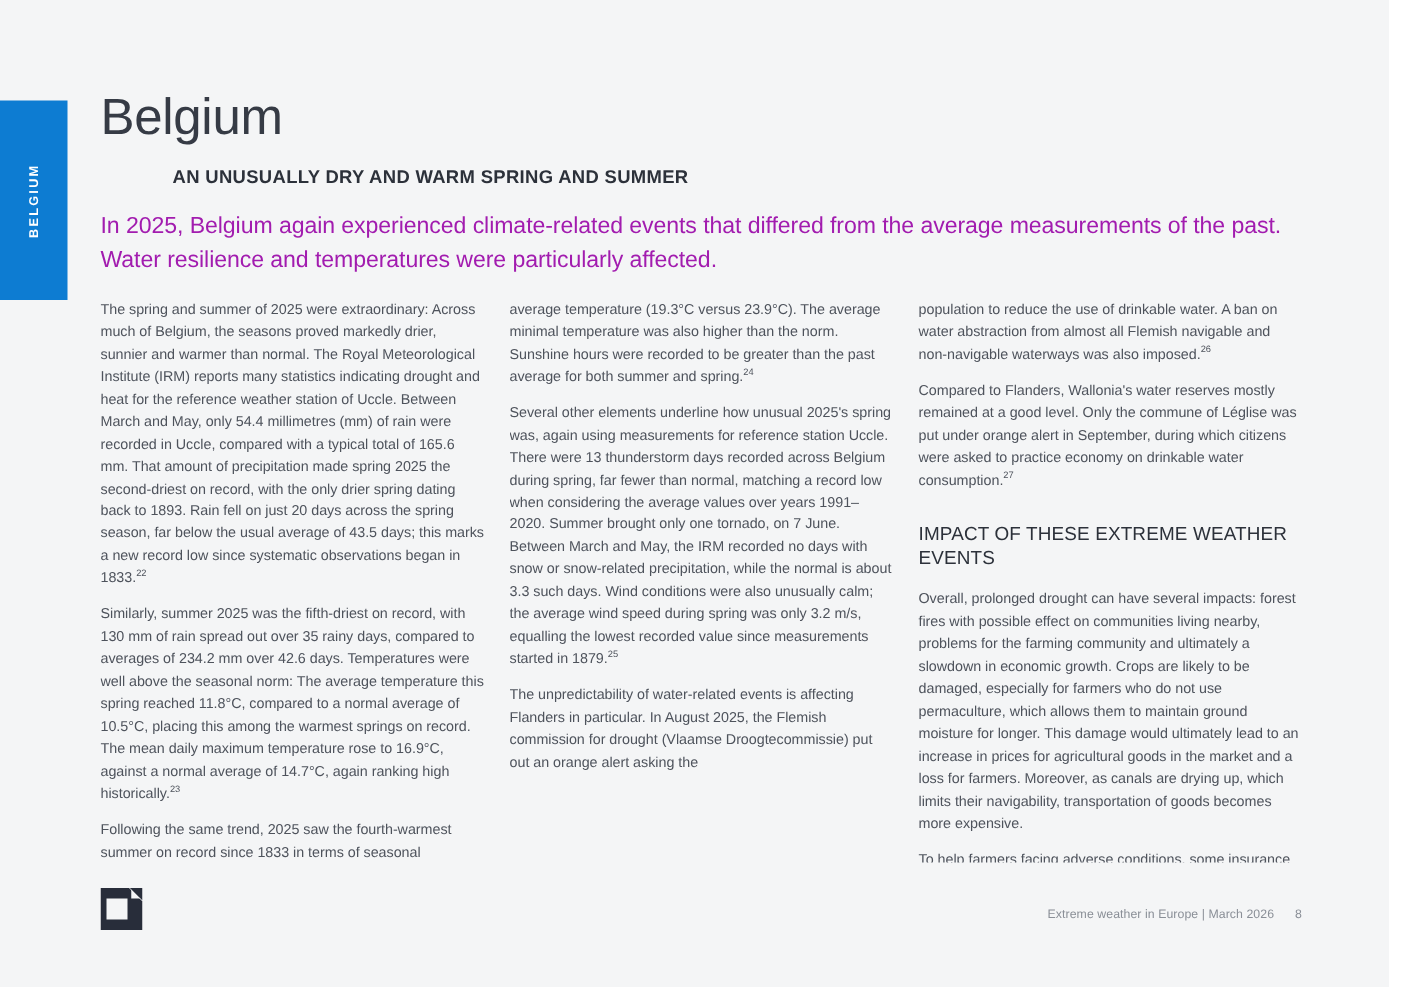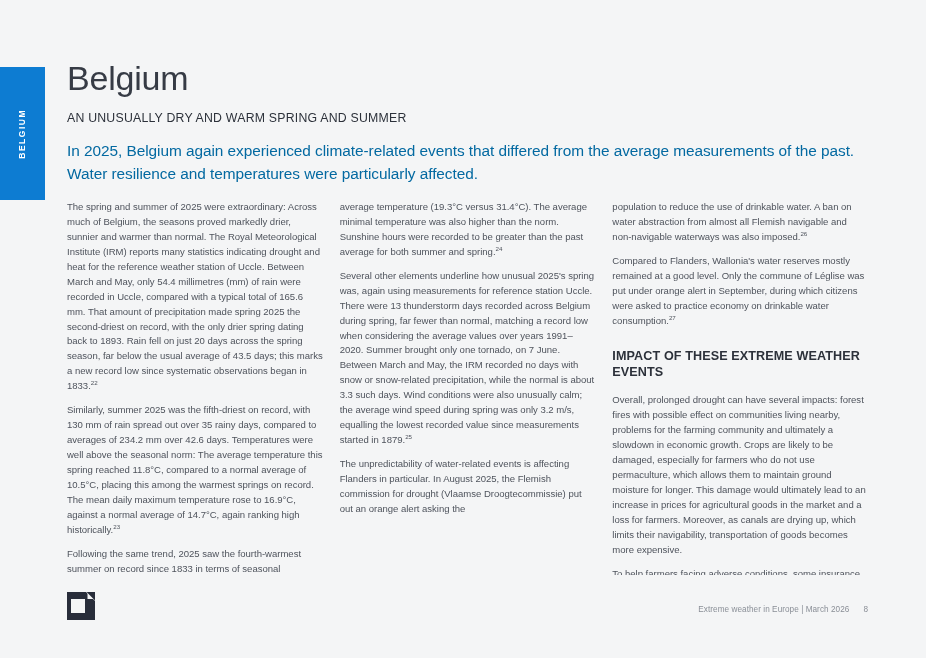--- a/index.html
+++ b/index.html
@@ -75,31 +75,32 @@
   .page-title {
     font-size: 34px;
     font-weight: 400;
     color: #363b45;
     line-height: 1.18;
     letter-spacing: -0.2px;
   }
   .section-kicker {
     margin-top: 13px;
     font-size: 12.3px;
-    font-weight: normal;
+    font-weight: bold;
     color: #2c313a;
     letter-spacing: 0.22px;
     line-height: 1.2;
+    margin-left: 48px;
   }
   .lead {
     margin-top: 14px;
     width: 790px;
     font-size: 15.4px;
     font-weight: 400;
-    color: #0369a1;
+    color: #a21caf;
     line-height: 1.47;
     letter-spacing: -0.05px;
   }
 
   
   .columns {
     position: absolute;
     left: 67px;
     top: 200px;
     width: 801px;
@@ -125,21 +126,21 @@
   .col p:last-child { margin-bottom: 0; }
 
   .col sup {
     font-size: 6.2px;
     vertical-align: super;
     line-height: 0;
   }
 
   .subhead {
     font-size: 12.6px;
-    font-weight: bold;
+    font-weight: normal;
     color: #2c313a;
     line-height: 1.3;
     letter-spacing: 0.1px;
     margin-top: 19px;
     margin-bottom: 13px;
   }
 
   
   .footer {
     position: absolute;
@@ -193,21 +194,21 @@
     <div class="lead">In 2025, Belgium again experienced climate-related events that differed from the average measurements of the past. Water resilience and temperatures were particularly affected.</div>
   </div>
 
   <div class="columns" id="columns-root">
       <div class="col">
         <p><span>The spring and summer of 2025 were extraordinary: Across much of Belgium, the seasons proved markedly drier, sunnier and warmer than normal. The Royal Meteorological Institute (IRM) reports many statistics indicating drought and heat for the reference weather station of Uccle. Between March and May, only 54.4 millimetres (mm) of rain were recorded in Uccle, compared with a typical total of 165.6 mm. That amount of precipitation made spring 2025 the second-driest on record, with the only drier spring dating back to 1893. Rain fell on just 20 days across the spring season, far below the usual average of 43.5 days; this marks a new record low since systematic observations began in 1833.</span><sup>22</sup></p>
         <p><span>Similarly, summer 2025 was the fifth-driest on record, with 130 mm of rain spread out over 35 rainy days, compared to averages of 234.2 mm over 42.6 days. Temperatures were well above the seasonal norm: The average temperature this spring reached 11.8°C, compared to a normal average of 10.5°C, placing this among the warmest springs on record. The mean daily maximum temperature rose to 16.9°C, against a normal average of 14.7°C, again ranking high historically.</span><sup>23</sup></p>
         <p><span>Following the same trend, 2025 saw the fourth-warmest summer on record since 1833 in terms of seasonal</span></p>
       </div>
       <div class="col">
-        <p><span>average temperature (19.3°C versus 31.4°C). The average minimal temperature was also higher than the norm. Sunshine hours were recorded to be greater than the past average for both summer and spring.</span><sup>24</sup></p>
+        <p><span>average temperature (19.3°C versus 23.9°C). The average minimal temperature was also higher than the norm. Sunshine hours were recorded to be greater than the past average for both summer and spring.</span><sup>24</sup></p>
         <p><span>Several other elements underline how unusual 2025's spring was, again using measurements for reference station Uccle. There were 13 thunderstorm days recorded across Belgium during spring, far fewer than normal, matching a record low when considering the average values over years 1991–2020. Summer brought only one tornado, on 7 June. Between March and May, the IRM recorded no days with snow or snow-related precipitation, while the normal is about 3.3 such days. Wind conditions were also unusually calm; the average wind speed during spring was only 3.2 m/s, equalling the lowest recorded value since measurements started in 1879.</span><sup>25</sup></p>
         <p><span>The unpredictability of water-related events is affecting Flanders in particular. In August 2025, the Flemish commission for drought (Vlaamse Droogtecommissie) put out an orange alert asking the</span></p>
       </div>
       <div class="col">
         <p><span>population to reduce the use of drinkable water. A ban on water abstraction from almost all Flemish navigable and non-navigable waterways was also imposed.</span><sup>26</sup></p>
         <p><span>Compared to Flanders, Wallonia's water reserves mostly remained at a good level. Only the commune of Léglise was put under orange alert in September, during which citizens were asked to practice economy on drinkable water consumption.</span><sup>27</sup></p>
         <div class="subhead">IMPACT OF THESE EXTREME WEATHER EVENTS</div>
         <p><span>Overall, prolonged drought can have several impacts: forest fires with possible effect on communities living nearby, problems for the farming community and ultimately a slowdown in economic growth. Crops are likely to be damaged, especially for farmers who do not use permaculture, which allows them to maintain ground moisture for longer. This damage would ultimately lead to an increase in prices for agricultural goods in the market and a loss for farmers. Moreover, as canals are drying up, which limits their navigability, transportation of goods becomes more expensive.</span></p>
         <p><span>To help farmers facing adverse conditions, some insurance companies offer coverages for open-air crops. These types of insurances guarantee farmers</span></p>
       </div>

